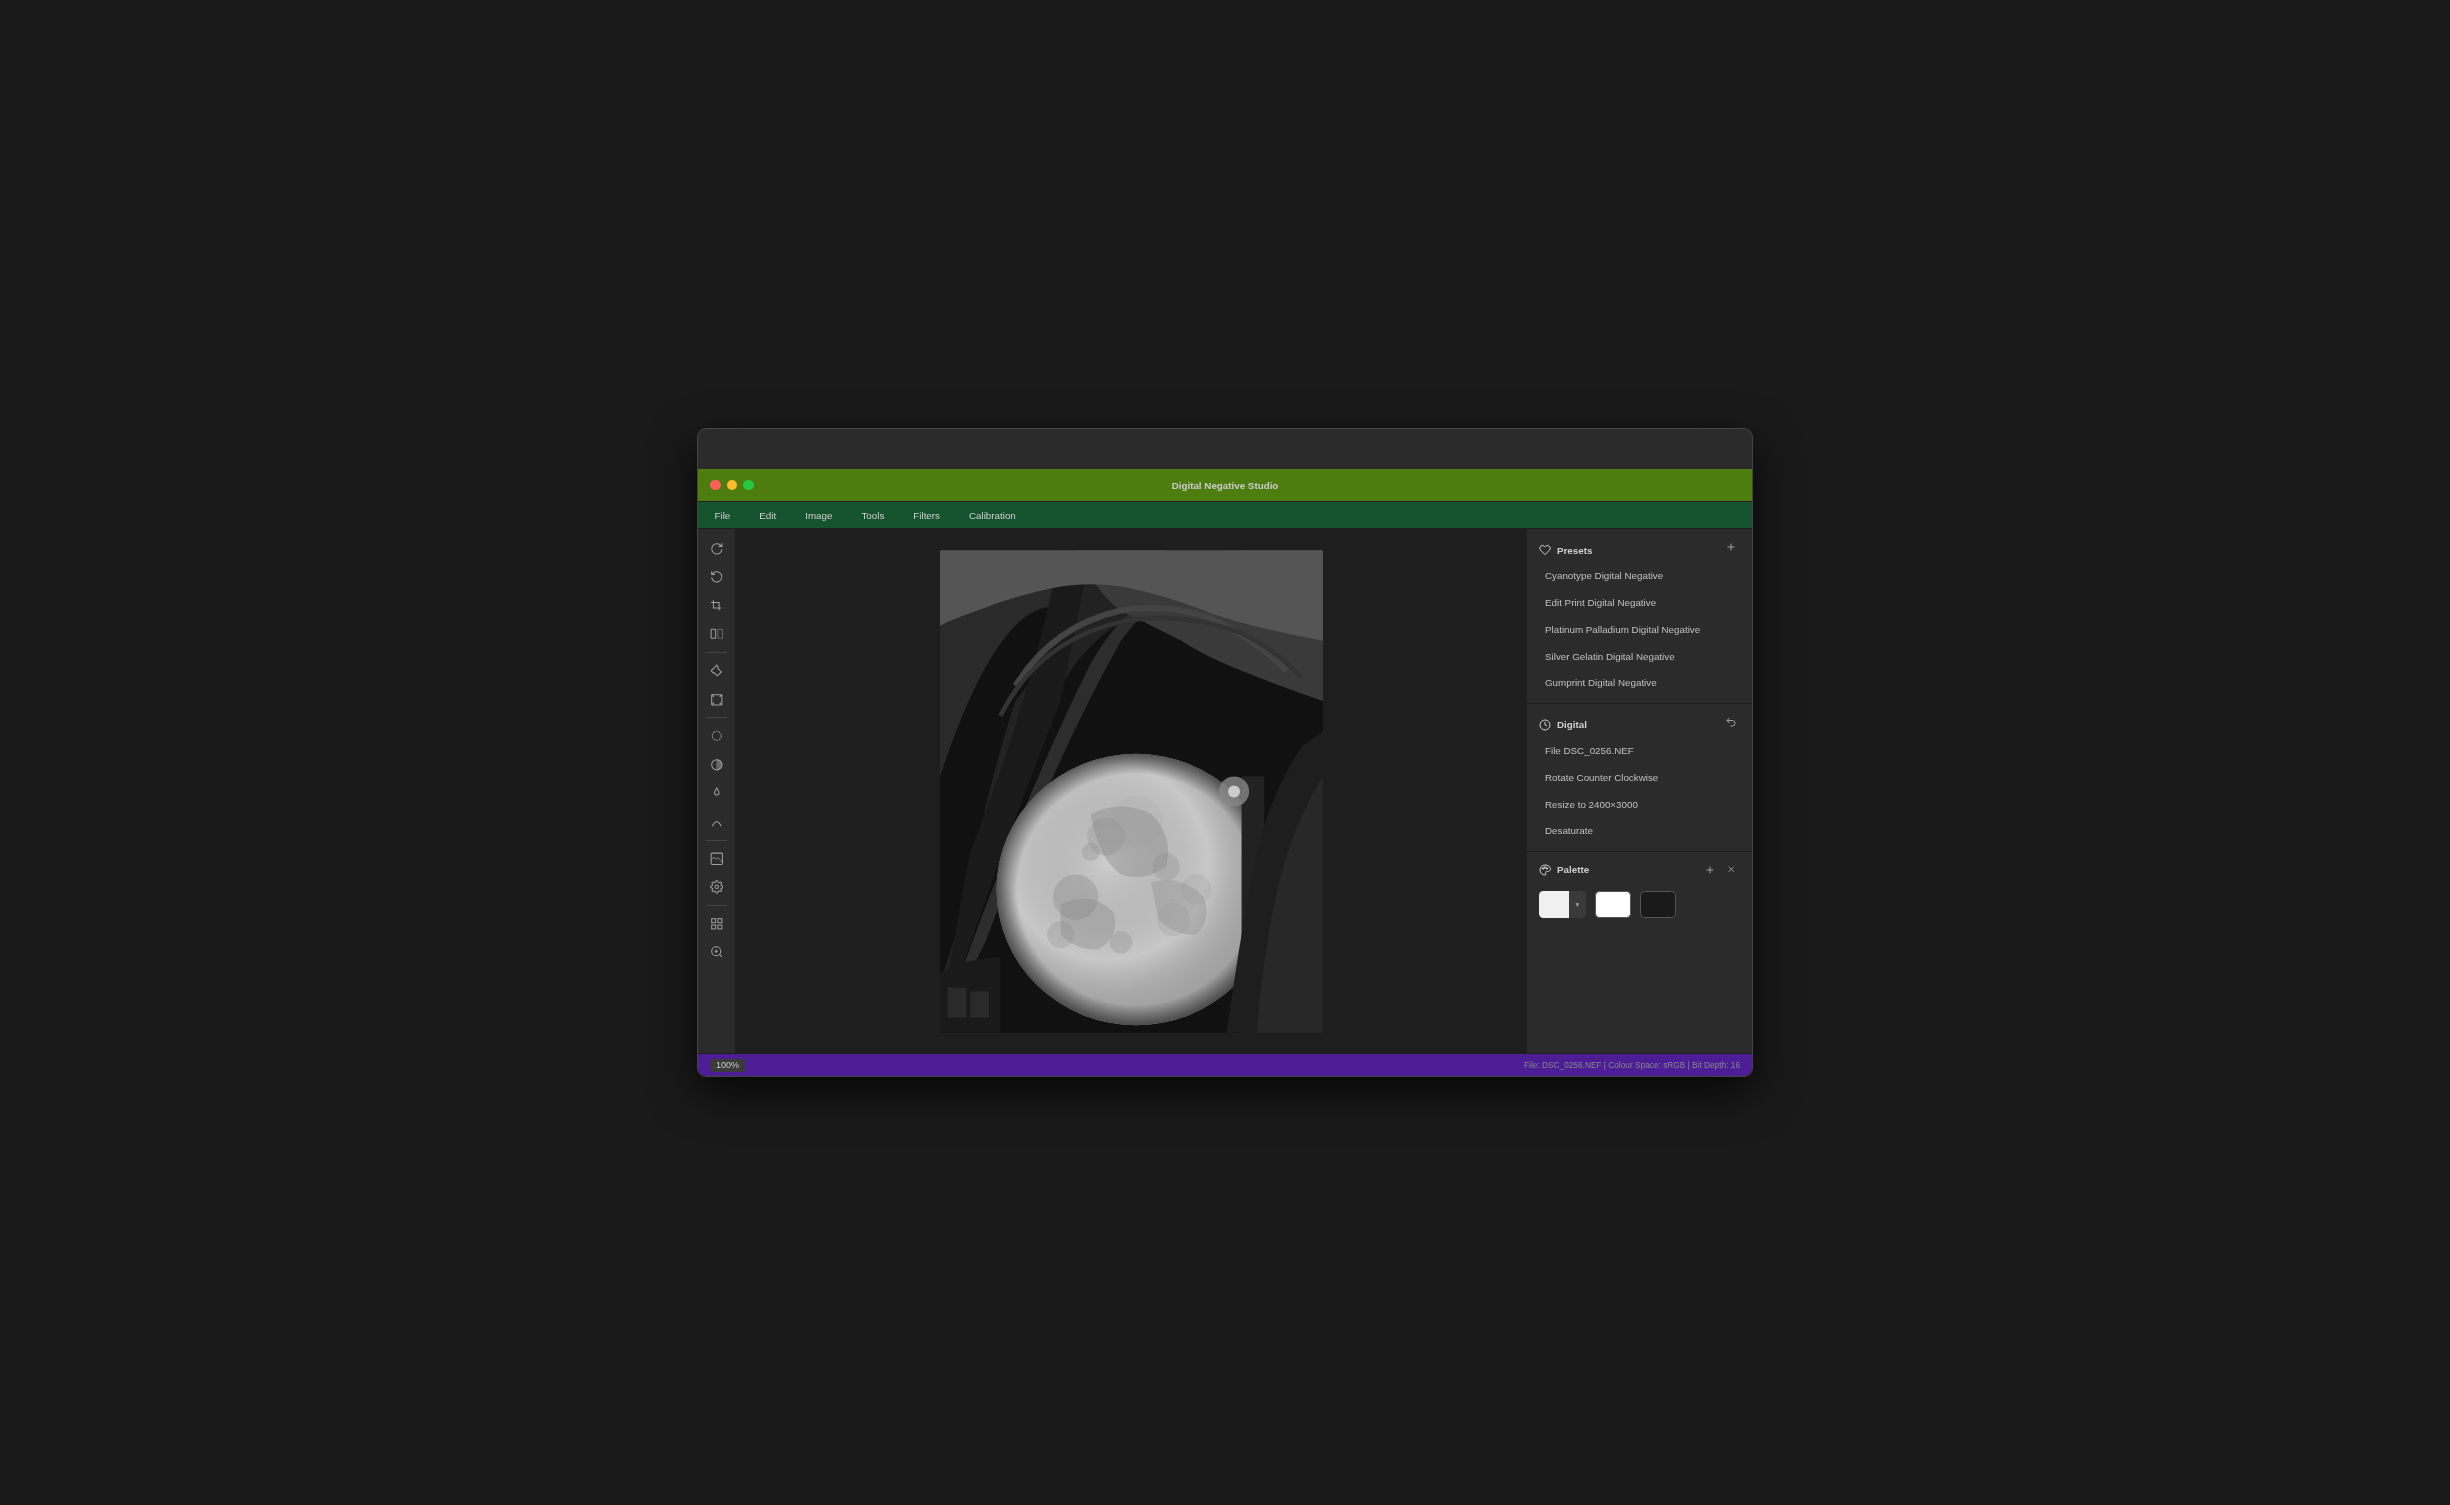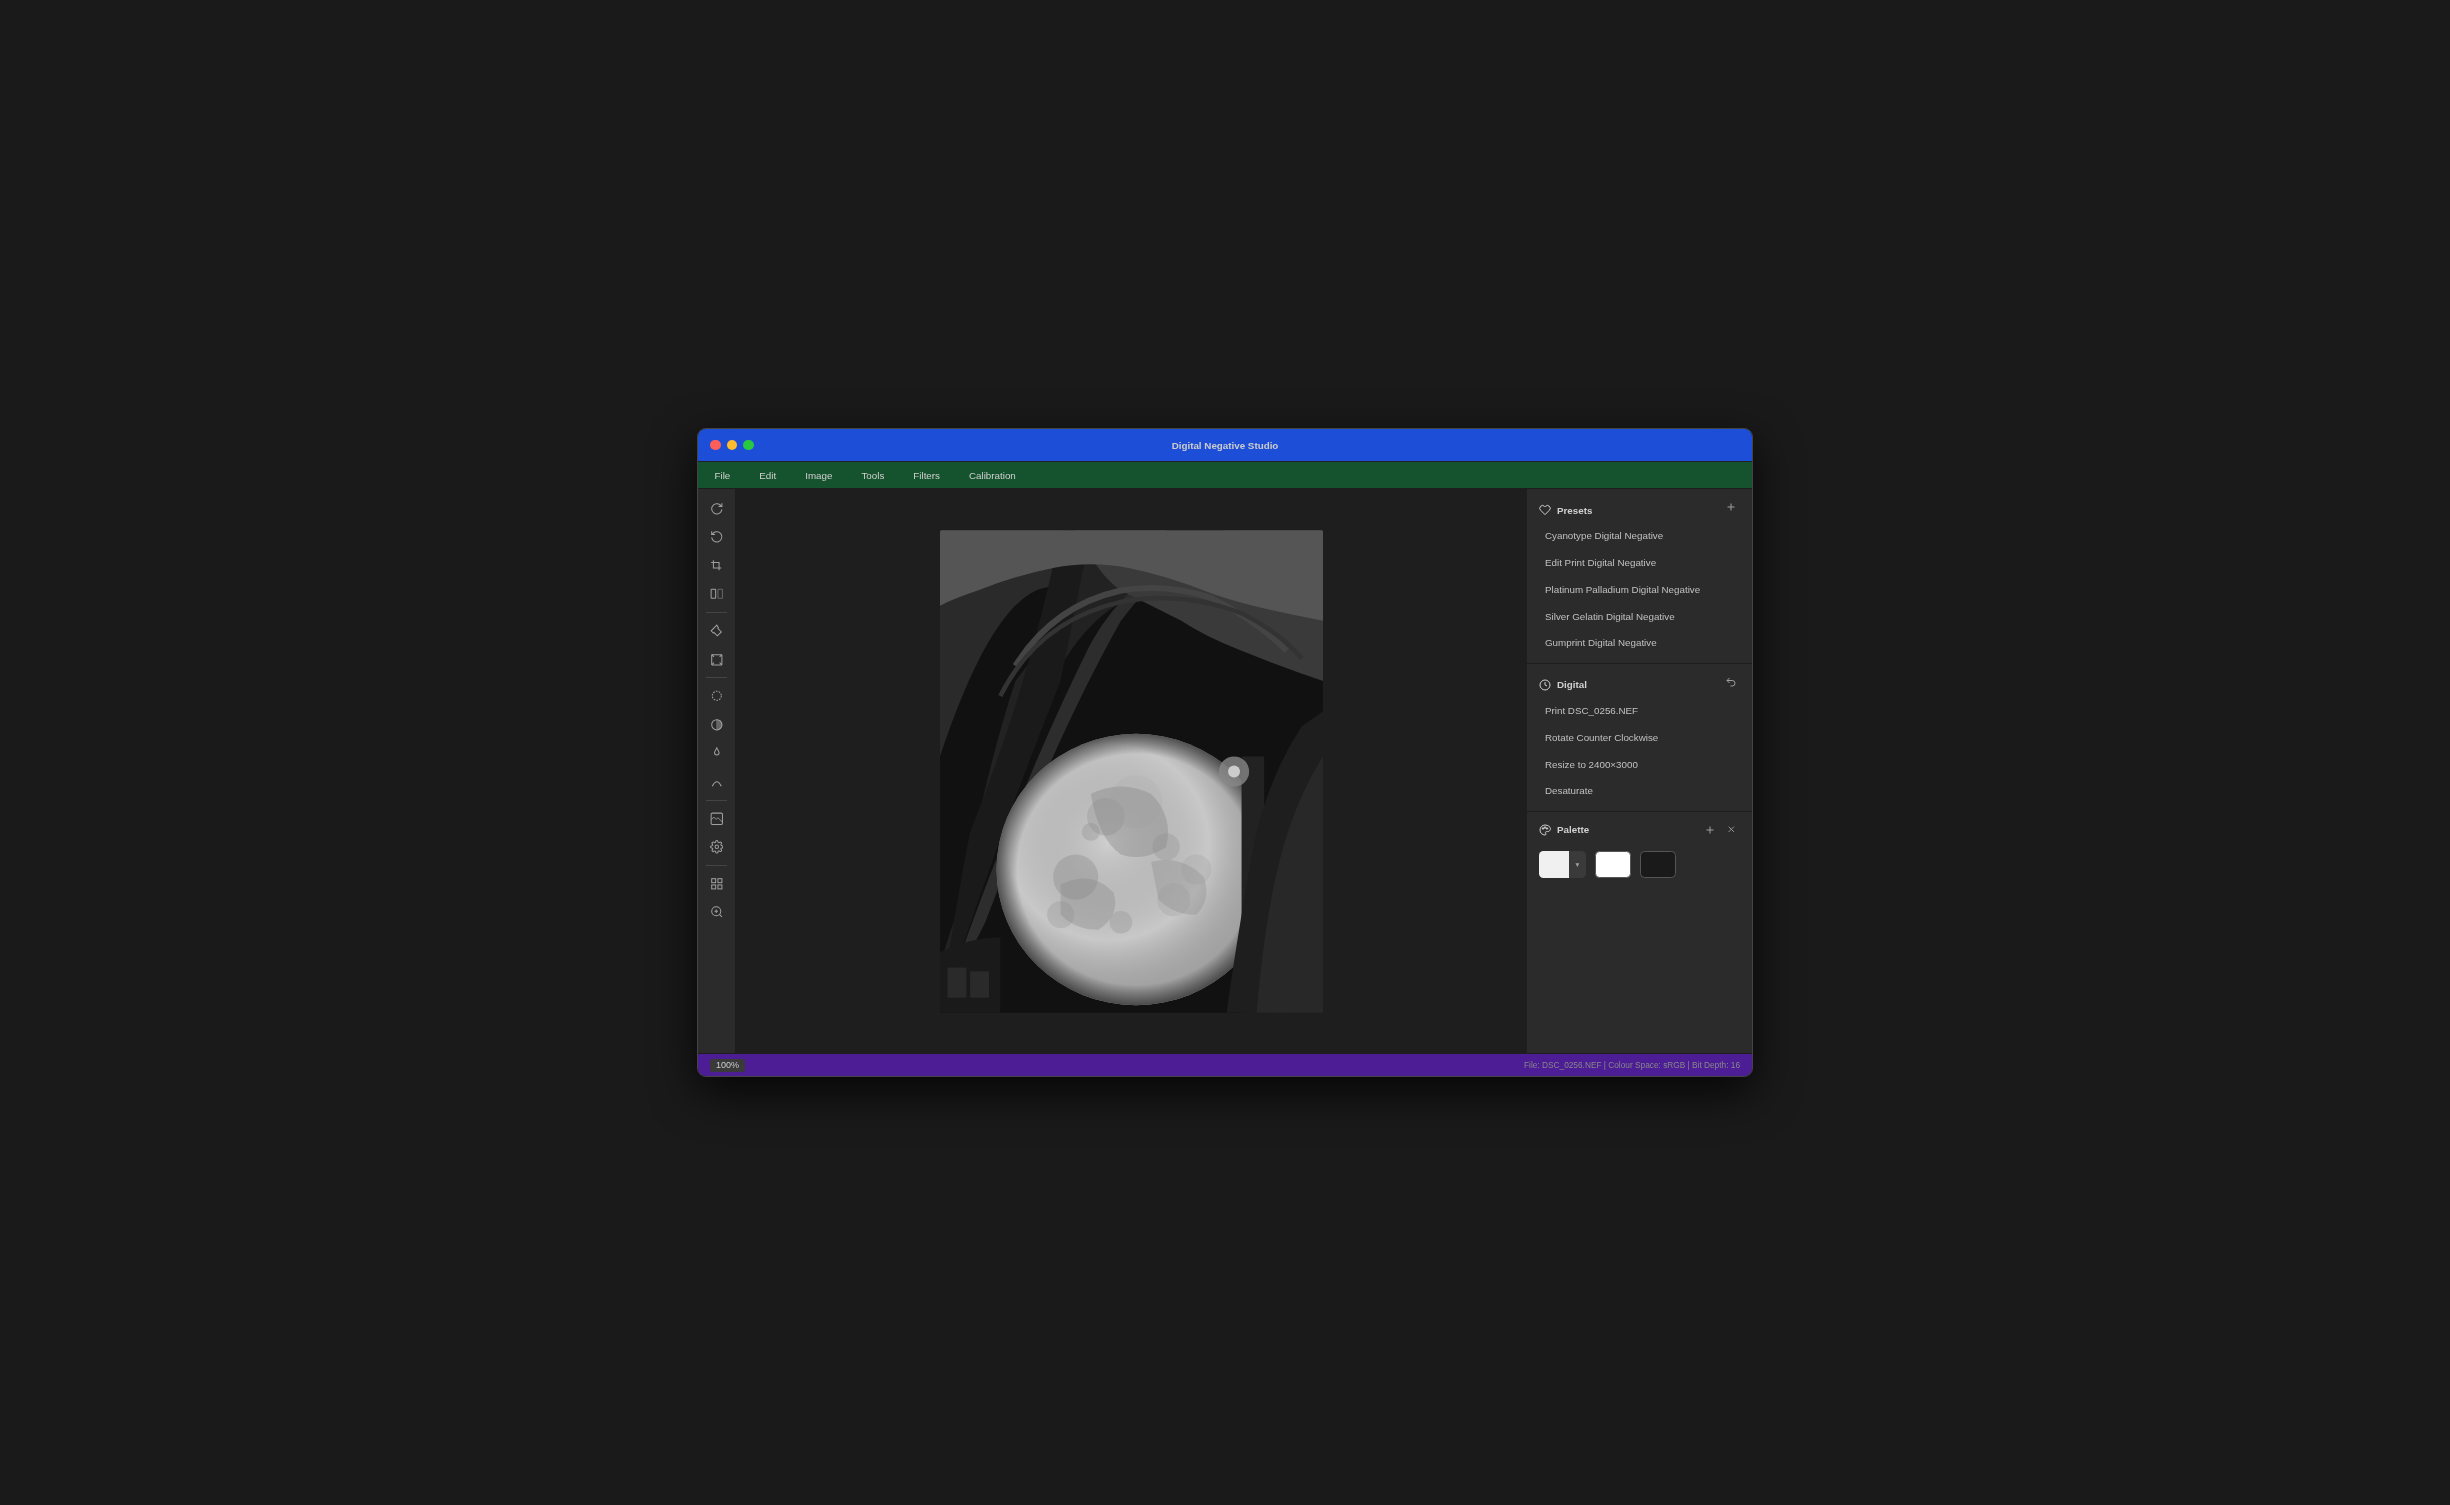--- a/index.html
+++ b/index.html
@@ -18,28 +18,29 @@
       background: #2b2b2b;
       border-radius: 9px;
       overflow: hidden;
       display: flex;
       flex-direction: column;
       box-shadow: 0 15px 45px rgba(0,0,0,0.8);
       border: 0.8px solid #444;
     }
     
     .titlebar {
-      background: #1d4ed8;
+      background: #4d7c0f;
       height: 33px;
       display: flex;
       align-items: center;
       padding: 0 12px;
       flex-shrink: 0;
       position: relative;
       border-bottom: 0.8px solid #222;
+      margin-top: 40px;
     }
     .traffic-lights {
       display: flex;
       gap: 6px;
     }
     .traffic-light {
       width: 10.6px;
       height: 10.6px;
       border-radius: 50%;
       cursor: pointer;
@@ -474,21 +475,21 @@
             </svg>
             <span>Digital</span>
           </div>
           <div class="section-action">
             <svg width="12" height="12" viewBox="0 0 24 24" fill="none" stroke="currentColor" stroke-width="2">
               <path d="M9 14L4 9l5-5"></path>
                 <path d="M4 9h10.5a5.5 5.5 0 0 1 0 11H11"></path>
             </svg>
           </div>
         </div>
-        <div class="history-item">Print DSC_0256.NEF</div>
+        <div class="history-item">File DSC_0256.NEF</div>
         <div class="history-item">Rotate Counter Clockwise</div>
         <div class="history-item">Resize to 2400×3000</div>
         <div class="history-item">Desaturate</div>
       </div>
 
       <div class="palette-section">
         <div class="palette-header">
           <div class="palette-title">
             <svg width="12" height="12" viewBox="0 0 24 24" fill="none" stroke="#d0d0d0" stroke-width="2">
               <path d="M12 2C6.48 2 2 6.48 2 12c0 5.52 4.48 10 10 10 1.1 0 2-.9 2-2 0-.55-.23-1.05-.58-1.42-.35-.37-.58-.87-.58-1.42 0-1.1.9-2 2-2h2.36c3.11 0 5.8-2.69 5.8-5.8C22.8 5.58 17.88 2 12 2z"></path>

